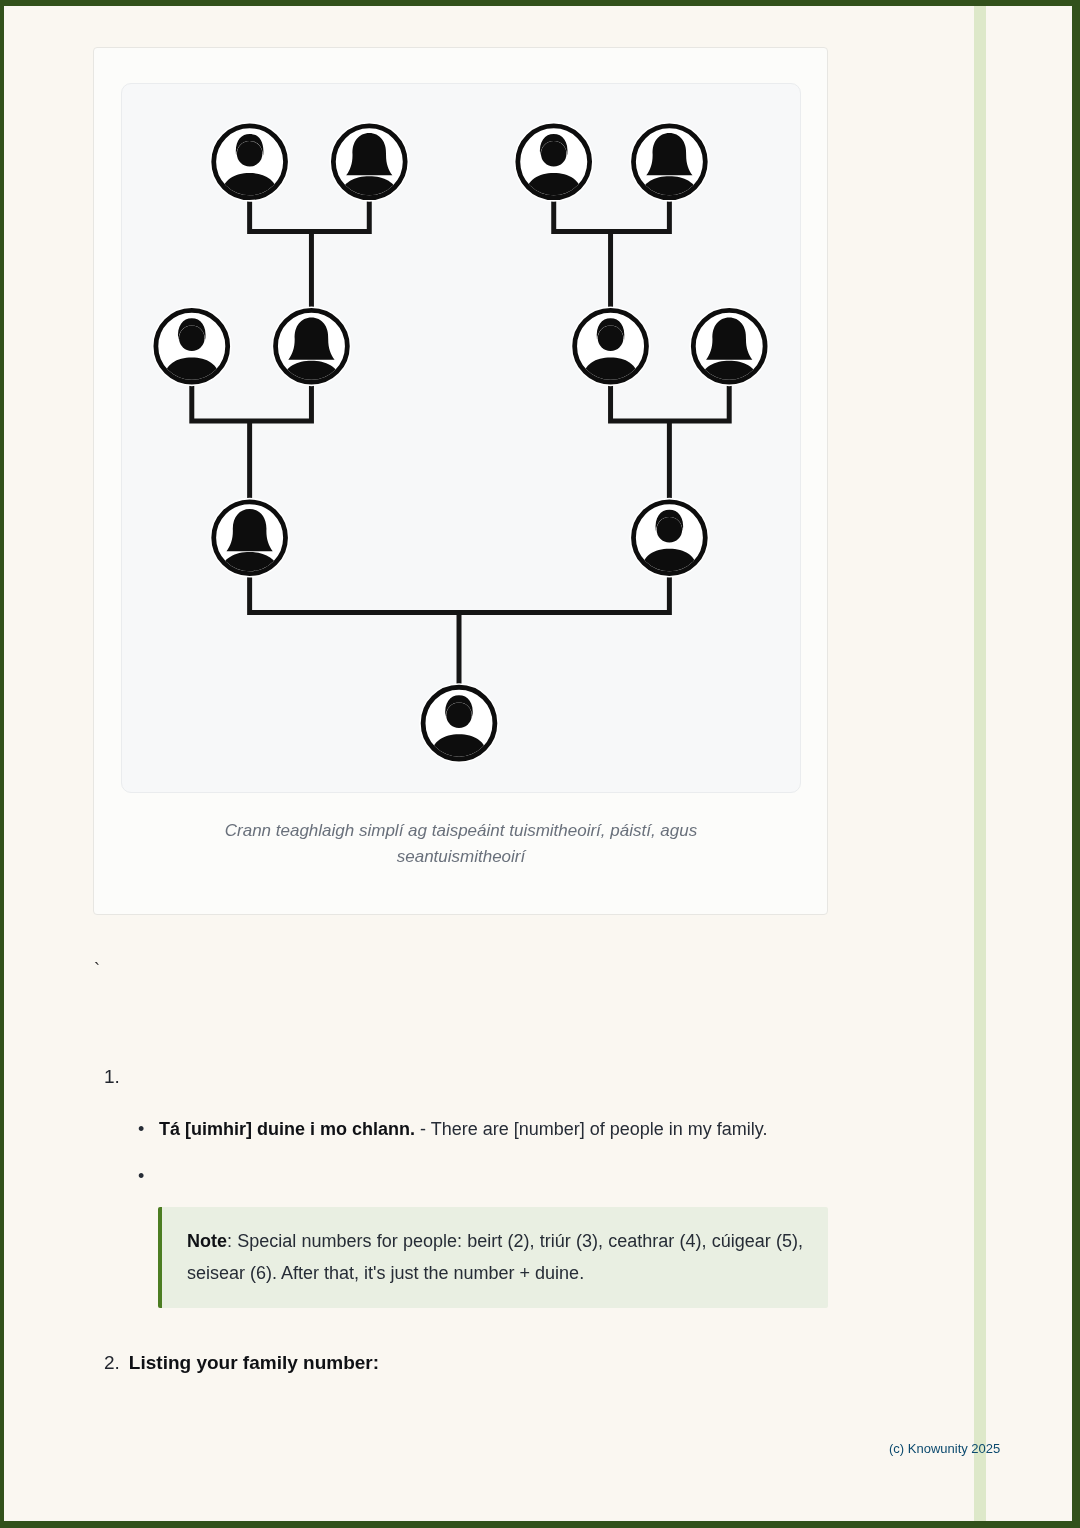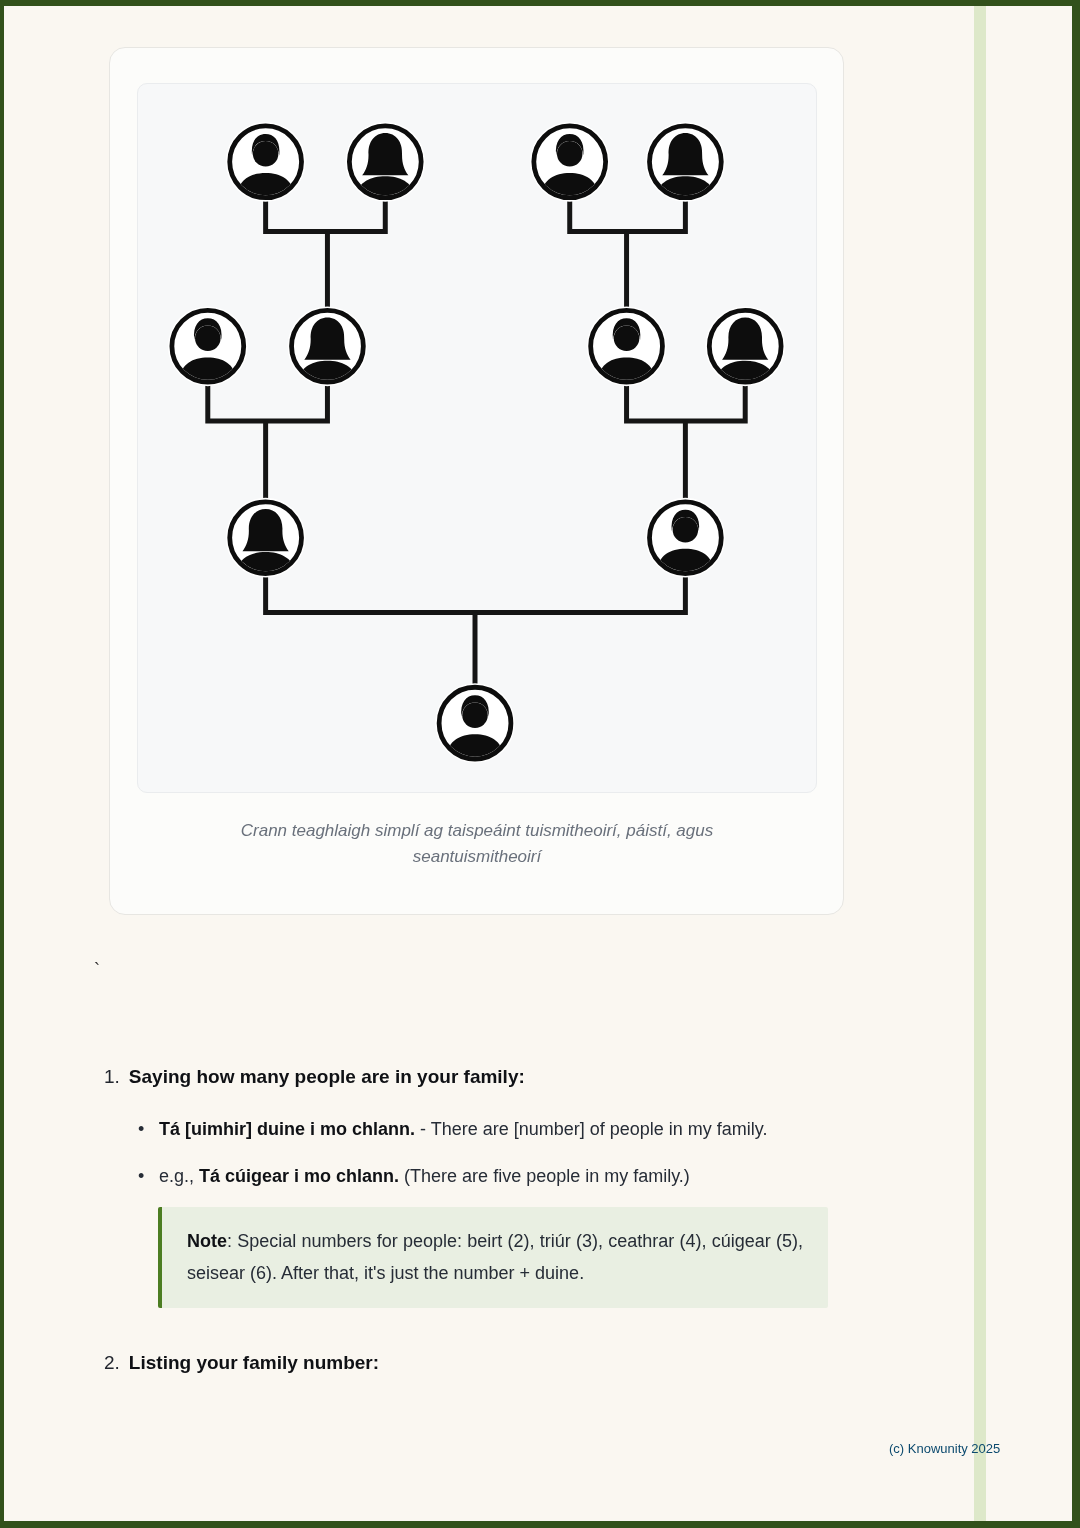--- a/index.html
+++ b/index.html
@@ -14,22 +14,22 @@
   
   .stripe { position:absolute; left:974px; top:0; width:12px; height:1528px; background:#dde8c9; z-index:1; }
   .frame { position:absolute; background:#32511b; z-index:2; }
   .frame.top    { left:0; top:0; width:1080px; height:6px; }
   .frame.bottom { left:0; bottom:0; width:1080px; height:7px; }
   .frame.right  { right:0; top:0; width:8px; height:1528px; }
   .frame.left   { left:0; top:0; width:4px; height:1528px; }
 
   
   .card {
-    position:absolute; left:109px; top:47px; width:735px; height:868px;
-    background:#fcfcfa; border:1px solid #e7e6e2; border-radius:16px; z-index:2;
+    position:absolute; left:93px; top:47px; width:735px; height:868px;
+    background:#fcfcfa; border:1px solid #e7e6e2; border-radius:4px; z-index:2;
   }
   .tree-panel {
     position:absolute; left:27px; top:35px; width:680px; height:710px;
     background:#f7f8f9; border:1px solid #eaecee; border-radius:10px; overflow:hidden;
   }
   .tree-panel svg { display:block; width:100%; height:100%; }
   .caption {
     position:absolute; left:67px; top:770px; width:600px;
     text-align:center; font-style:italic; color:#69707b;
     font-size:17px; line-height:1.55;
@@ -116,31 +116,29 @@
   </div>
   <p class="caption">Crann teaghlaigh simplí ag taispeáint tuismitheoirí, páistí, agus seantuismitheoirí</p>
 </div>
 
 <div class="backtick">`</div>
 
 <div class="content">
 
   <div class="olitem">
     <span class="num">1.</span>
-    <span class="title">Saying how many people are in your family:</span>
   </div>
 
   <div class="bullets">
     <div class="bullet">
       <span class="dot">•</span>
       <p><span></span><span class="b">Tá [uimhir] duine i mo chlann.</span><span> - There are [number] of people in my family.</span></p>
     </div>
     <div class="bullet">
       <span class="dot">•</span>
-      <p><span>e.g., </span><span class="b">Tá cúigear i mo chlann.</span><span> (There are five people in my family.)</span></p>
     </div>
   </div>
 
   <div class="note">
     <span class="b">Note</span><span>: Special numbers for people: beirt (2), triúr (3), ceathrar (4), cúigear (5), seisear (6). After that, it's just the number + duine.</span>
   </div>
 
   <div class="olitem item2">
     <span class="num">2.</span>
     <span class="title">Listing your family number:</span>

